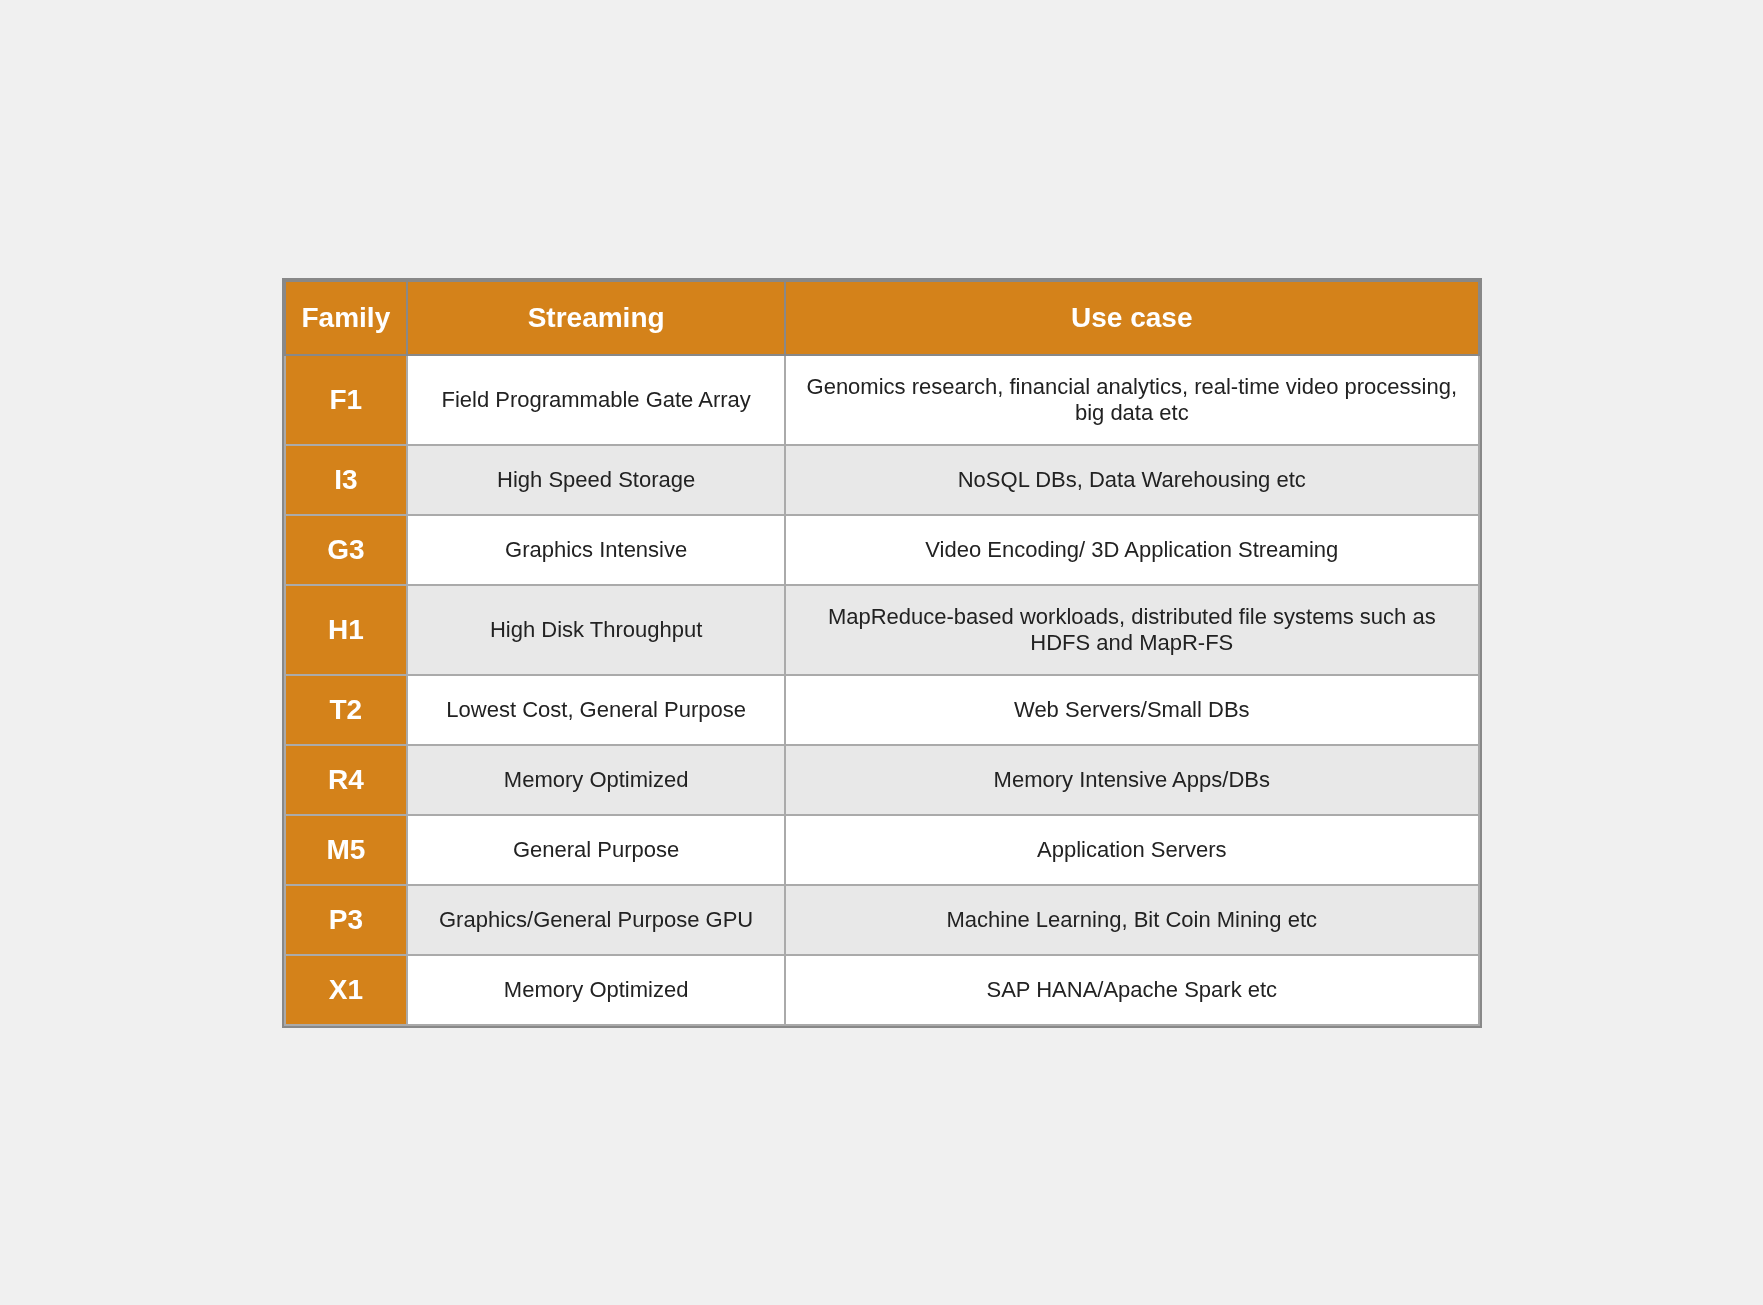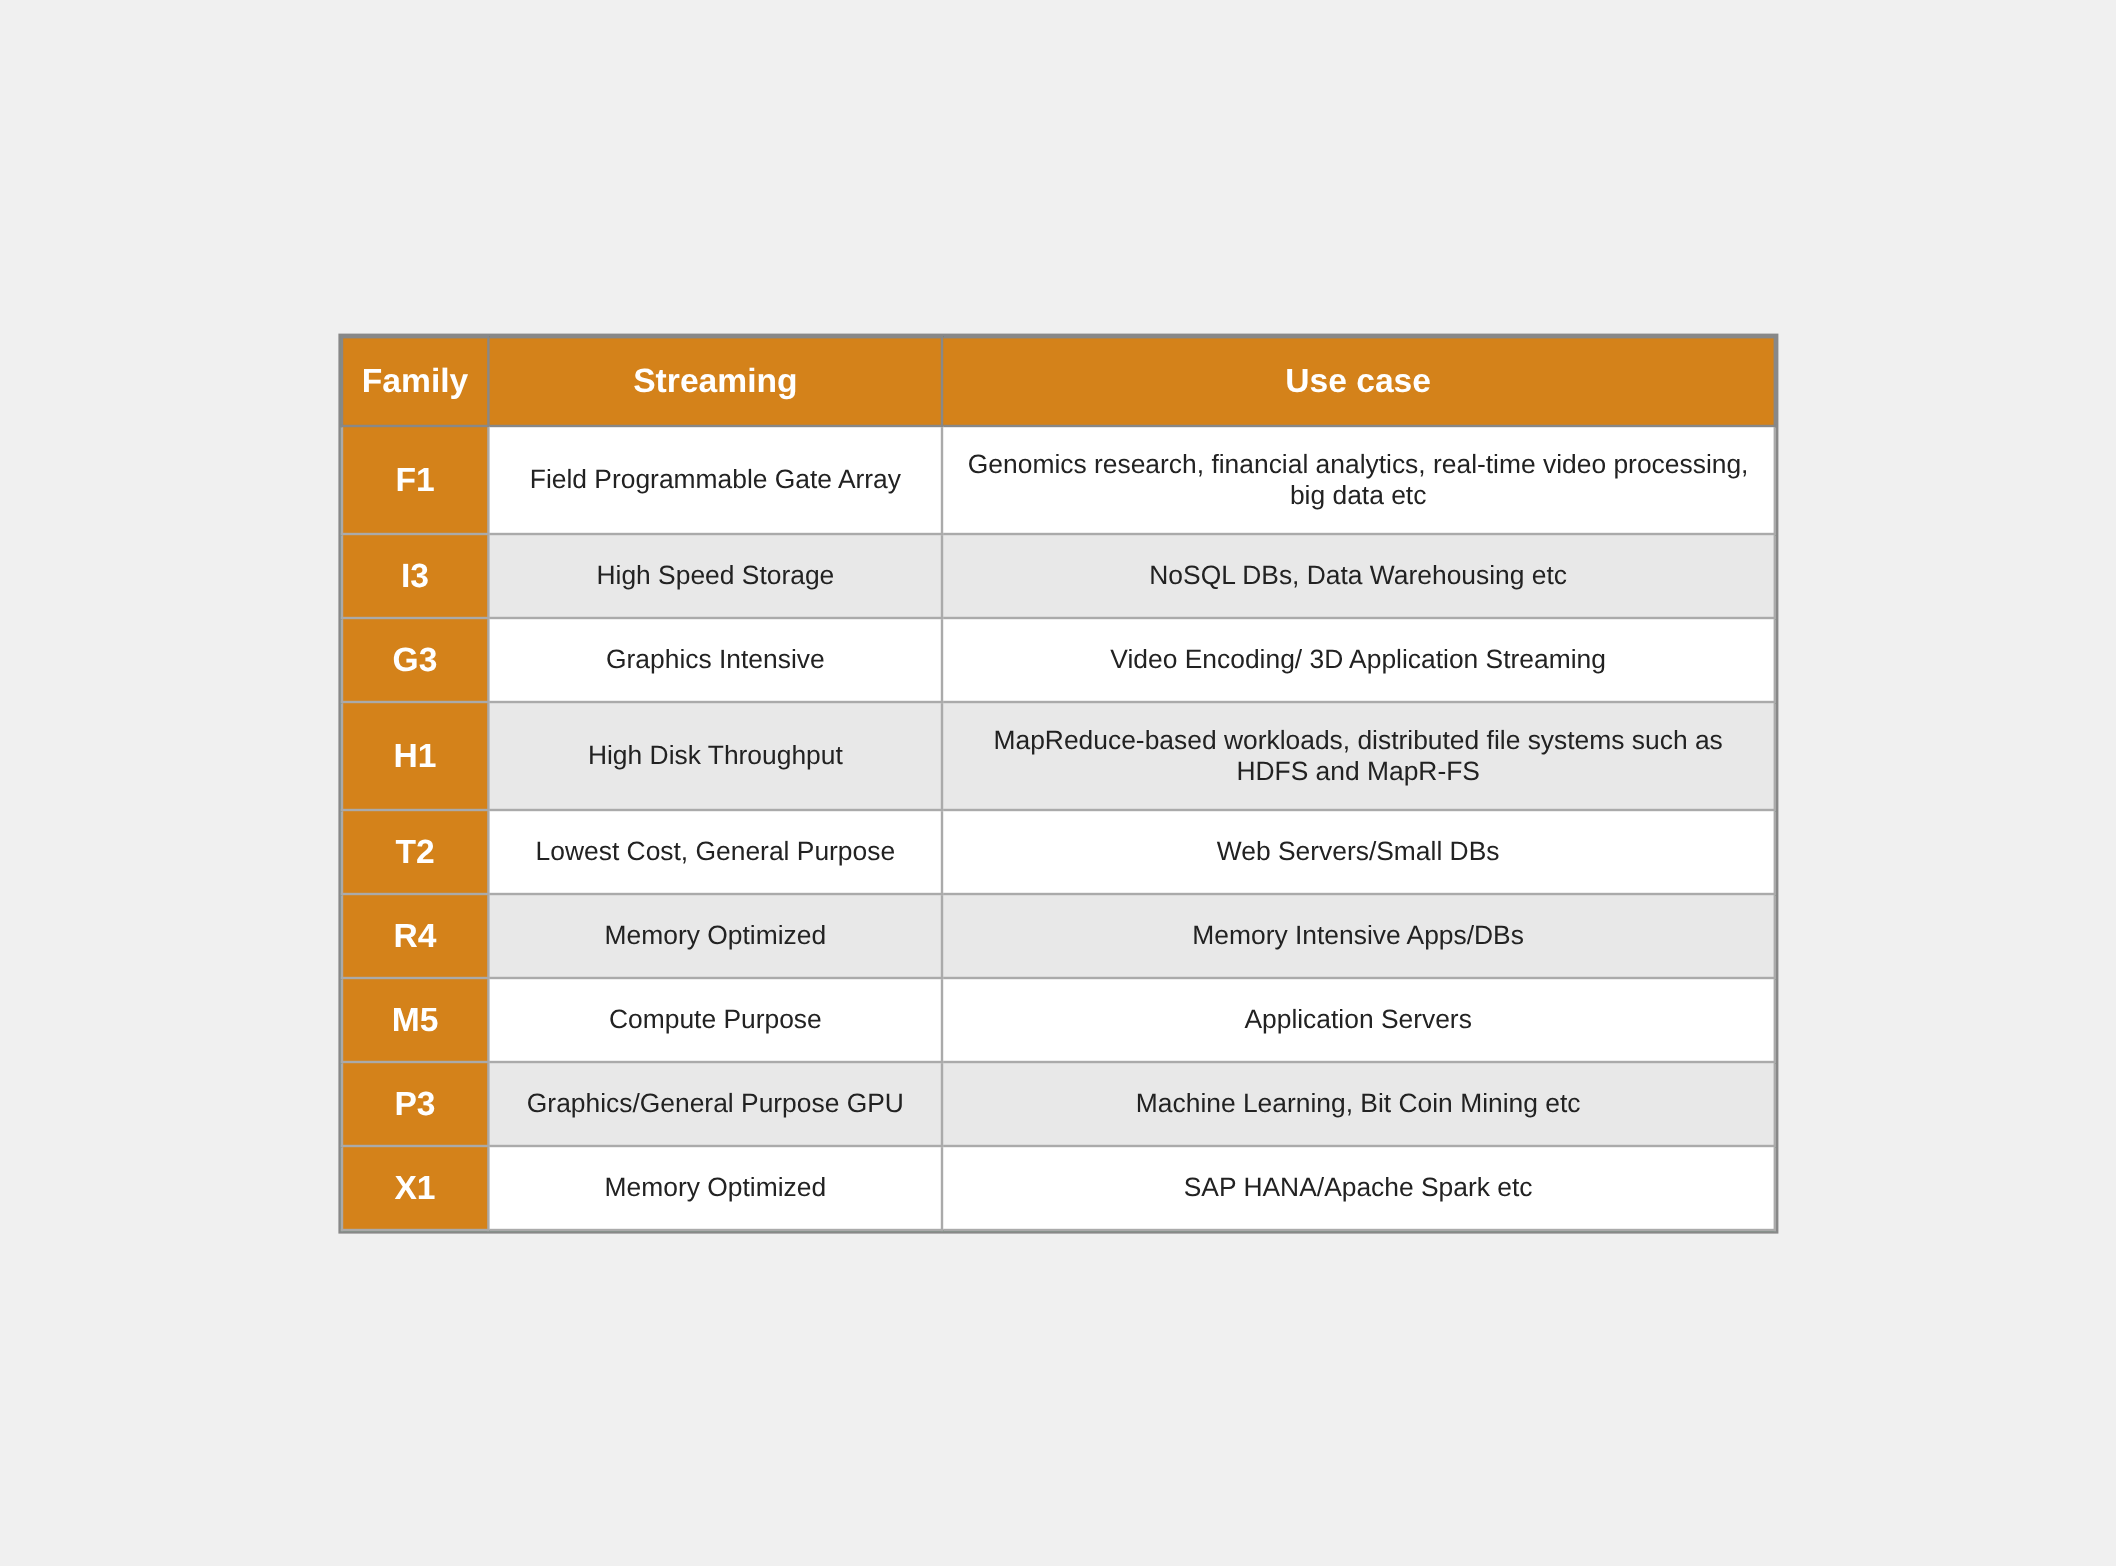--- a/index.html
+++ b/index.html
@@ -19,21 +19,21 @@
 
     .table-container {
       width: 1200px;
       border: 2px solid #888;
       border-collapse: collapse;
     }
 
     table {
       width: 100%;
       border-collapse: collapse;
-      background: #14532d;
+      background: #fca5a5;
     }
 
     thead th {
       background-color: #d4821a;
       color: #fff;
       font-weight: bold;
       font-size: 28px;
       padding: 20px 16px;
       text-align: center;
       border: 2px solid #888;
@@ -112,21 +112,21 @@
           <td class="specialty-cell">Lowest Cost, General Purpose</td>
           <td class="usecase-cell">Web Servers/Small DBs</td>
         </tr>
         <tr>
           <td class="family-cell">R4</td>
           <td class="specialty-cell">Memory Optimized</td>
           <td class="usecase-cell">Memory Intensive Apps/DBs</td>
         </tr>
         <tr>
           <td class="family-cell">M5</td>
-          <td class="specialty-cell">Compute Purpose</td>
+          <td class="specialty-cell">General Purpose</td>
           <td class="usecase-cell">Application Servers</td>
         </tr>
         <tr>
           <td class="family-cell">P3</td>
           <td class="specialty-cell">Graphics/General Purpose GPU</td>
           <td class="usecase-cell">Machine Learning, Bit Coin Mining etc</td>
         </tr>
         <tr>
           <td class="family-cell">X1</td>
           <td class="specialty-cell">Memory Optimized</td>

